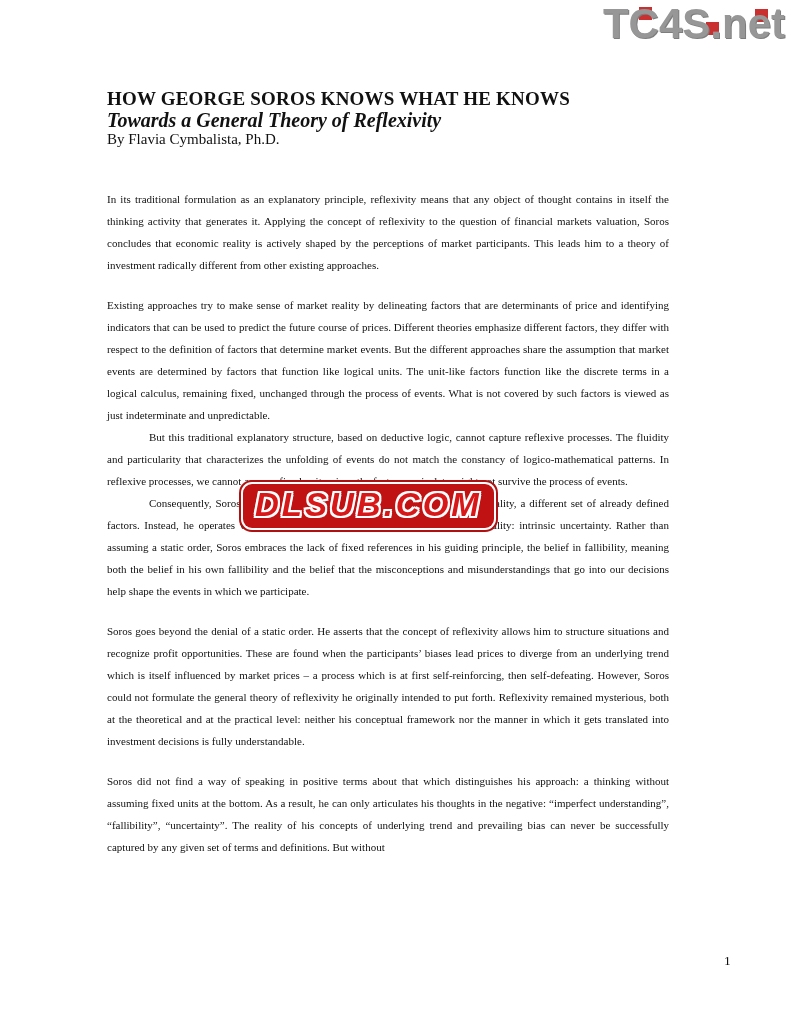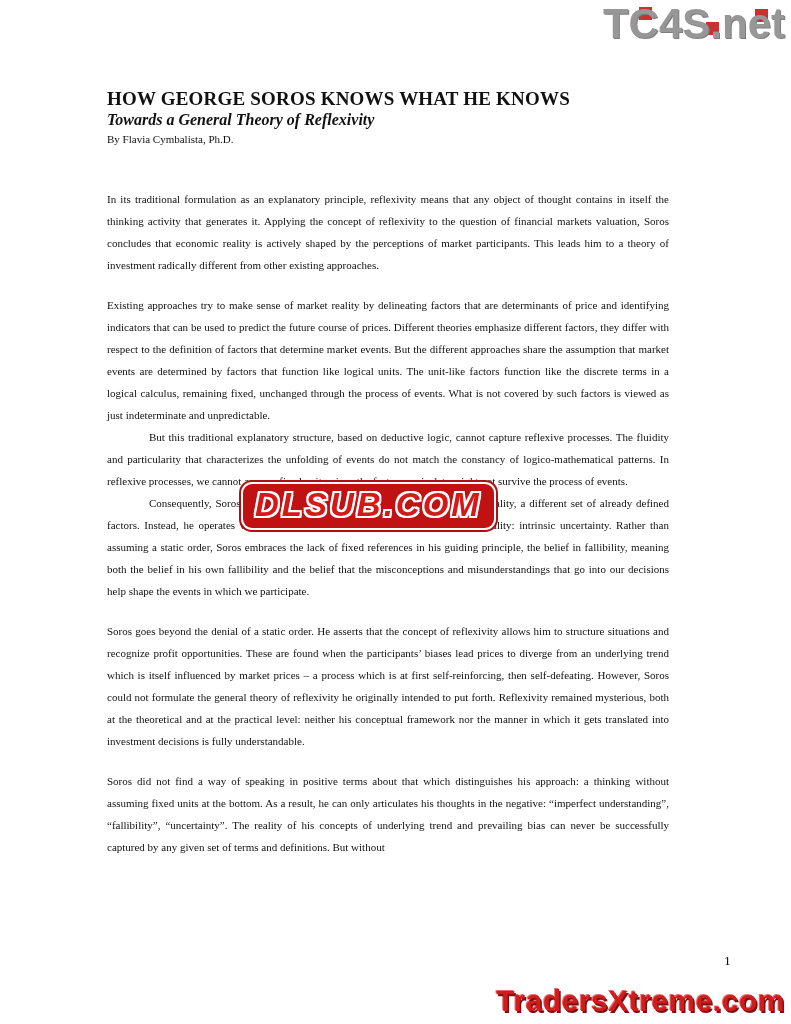--- a/index.html
+++ b/index.html
@@ -56,28 +56,28 @@
   }
   .title {
     margin: 0;
     font-size: 19px;
     line-height: 22px;
     font-weight: bold;
     letter-spacing: 0.2px;
   }
   .subtitle {
     margin: 0;
-    font-size: 16px;
+    font-size: 20px;
     line-height: 20px;
     font-weight: bold;
     font-style: italic;
   }
   .byline {
     margin: 0 0 40px 0;
-    font-size: 11px;
+    font-size: 15px;
     line-height: 18px;
   }
   .para {
     margin: 0;
     font-size: 11px;
     line-height: 22px;
     text-align: justify;
   }
   .para.mb { margin-bottom: 18px; }
   .para.indent { text-indent: 42px; }
@@ -158,17 +158,14 @@
     <p class="para mb">Soros goes beyond the denial of a static order. He asserts that the concept of reflexivity allows him to structure situations and recognize profit opportunities. These are found when the participants’ biases lead prices to diverge from an underlying trend which is itself influenced by market prices – a process which is at first self-reinforcing, then self-defeating. However, Soros could not formulate the general theory of reflexivity he originally intended to put forth. Reflexivity remained mysterious, both at the theoretical and at the practical level: neither his conceptual framework nor the manner in which it gets translated into investment decisions is fully understandable.</p>
     <p class="para">Soros did not find a way of speaking in positive terms about that which distinguishes his approach: a thinking without assuming fixed units at the bottom. As a result, he can only articulates his thoughts in the negative: “imperfect understanding”, “fallibility”, “uncertainty”. The reality of his concepts of underlying trend and prevailing bias can never be successfully captured by any given set of terms and definitions. But without</p>
   </div>
 
   <div class="wm-stamp">
     <span class="wm-stamp-text">DLSUB.COM</span>
   </div>
 
   <div class="page-number">1</div>
 
-  <div class="wm-bottom">
-    <span class="wm-bottom-text">TradersXtreme.com</span>
-  </div>
 
 </div>
 
 </body></html>

